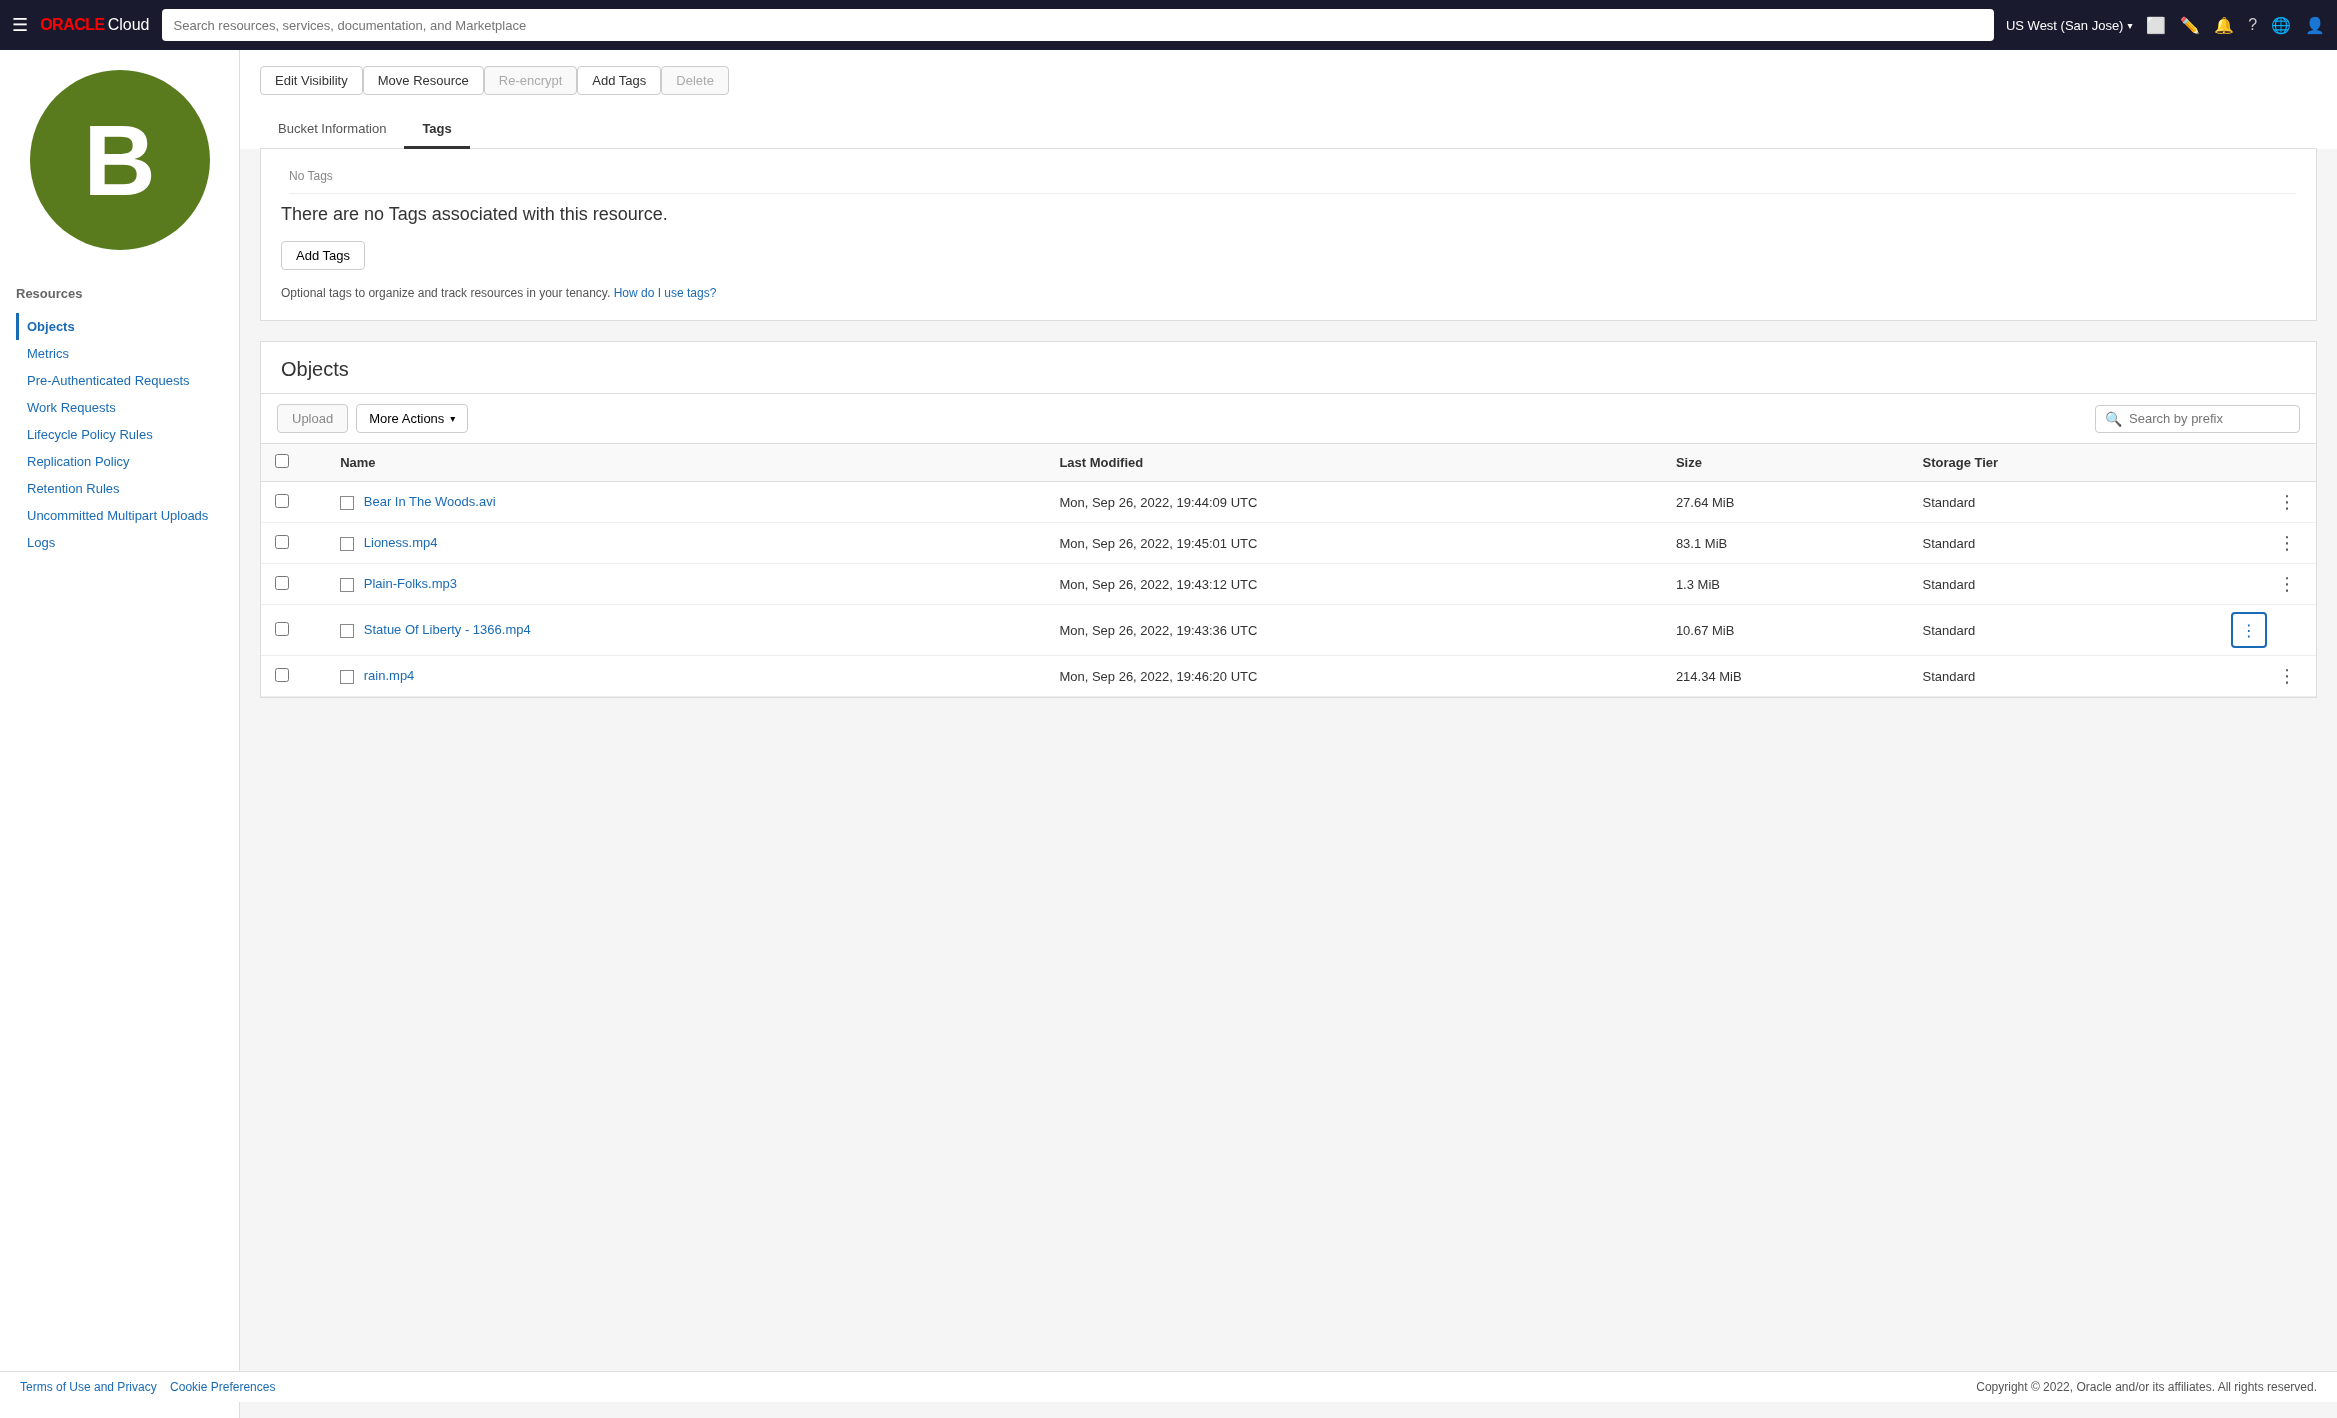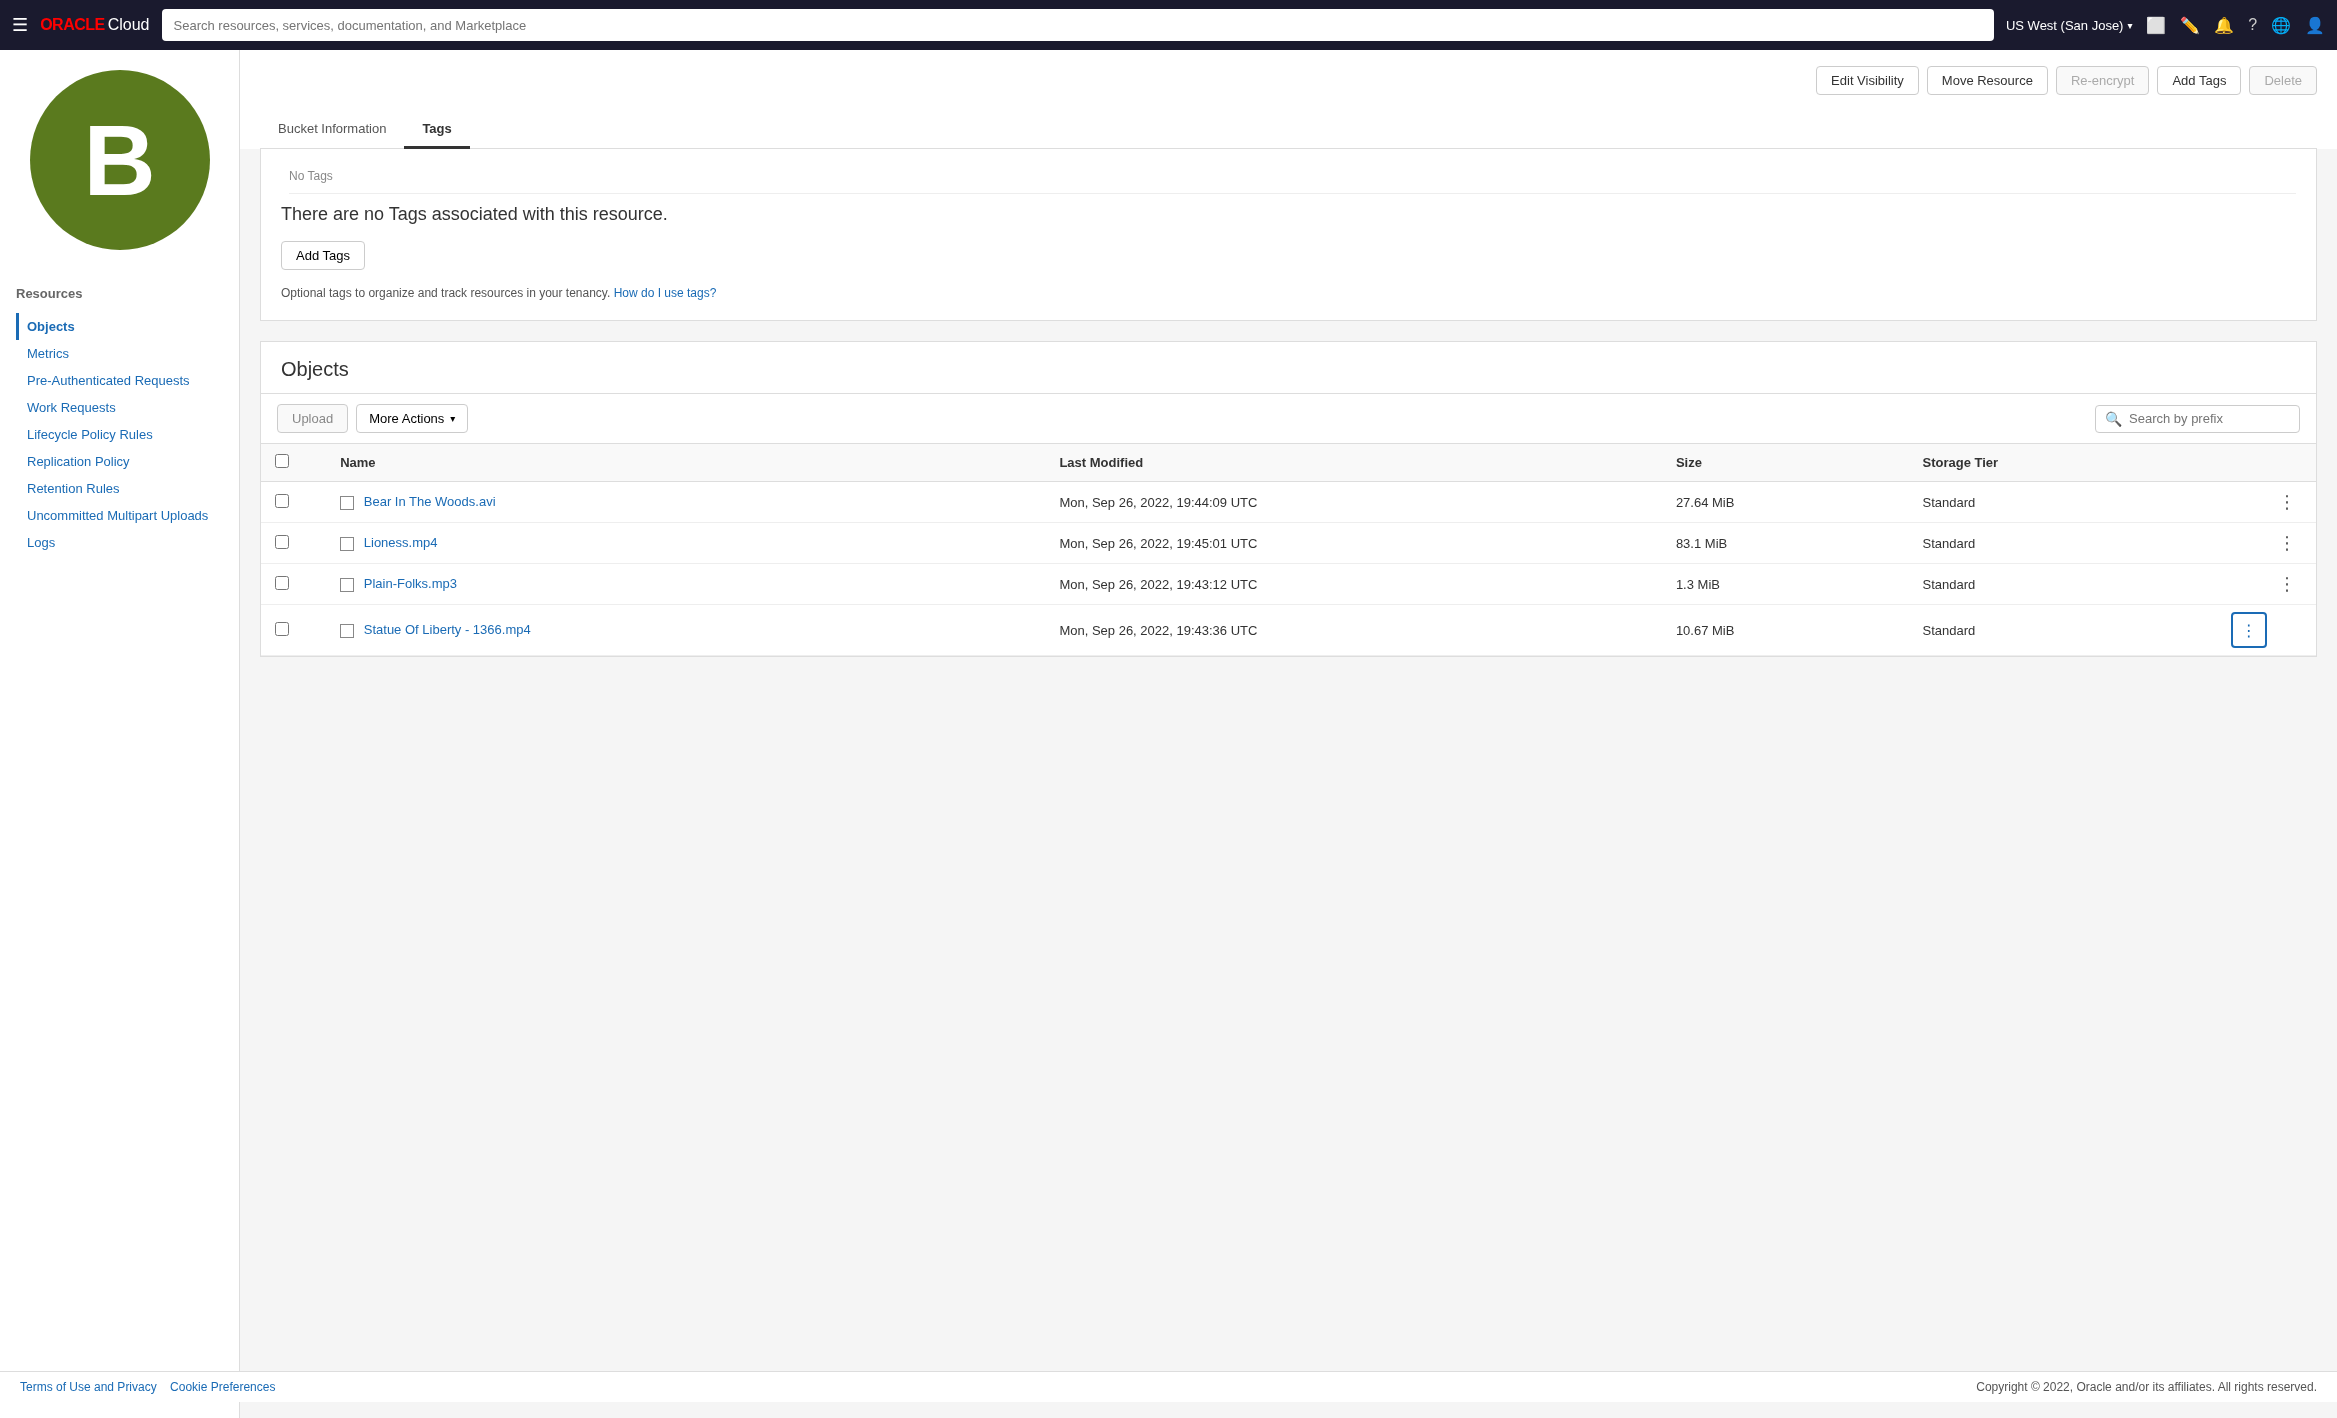--- a/index.html
+++ b/index.html
@@ -81,21 +81,21 @@
     }
     .sidebar-item.active {
       color: #1a6bb5;
       border-left: 3px solid #1a6bb5;
       font-weight: 600;
     }
     .bucket-title-row { display: flex; align-items: center; gap: 16px; margin-bottom: 16px; position: relative; }
     .bucket-title { font-size: 26px; font-weight: 400; color: #333; }
 
     
-    .action-buttons { display: flex; gap: 8px; margin-bottom: 10px; justify-content: flex-end; }
+    .action-buttons { display: flex; margin-bottom: 10px; }
     .btn {
       padding: 6px 14px;
       border: 1px solid #ccc;
       background: #fff;
       border-radius: 4px;
       font-size: 13px;
       cursor: pointer;
       color: #333;
     }
     .btn:disabled, .btn.disabled { color: #aaa; cursor: not-allowed; background: #f9f9f9; }
@@ -418,20 +418,35 @@
       </td>
       <td class="modified-col">Mon, Sep 26, 2022, 19:43:36 UTC</td>
       <td class="size-col">10.67 MiB</td>
       <td class="tier-col">Standard</td>
       <td class="action-col">
         <div class="kebab-last">
                       <span style="font-size:16px; color:#1a6bb5;">⋮</span>
                     </div>
       </td>
     </tr>
+                <tr>
+      <td class="checkbox-col">
+        <input type="checkbox" class="row-checkbox" style="">
+      </td>
+      <td class="name-col">
+        <span class="row-file-icon"></span>
+        <a href="#" style="color:#1a6bb5; text-decoration:none;">rain.mp4</a>
+      </td>
+      <td class="modified-col">Mon, Sep 26, 2022, 19:46:20 UTC</td>
+      <td class="size-col">214.34 MiB</td>
+      <td class="tier-col">Standard</td>
+      <td class="action-col">
+        <button class="kebab-menu">⋮</button>
+      </td>
+    </tr>
               </tbody>
           </table>
         </div>
       </div>
 
     </div>
   </div>
 </div>
 
 <footer class="footer">

